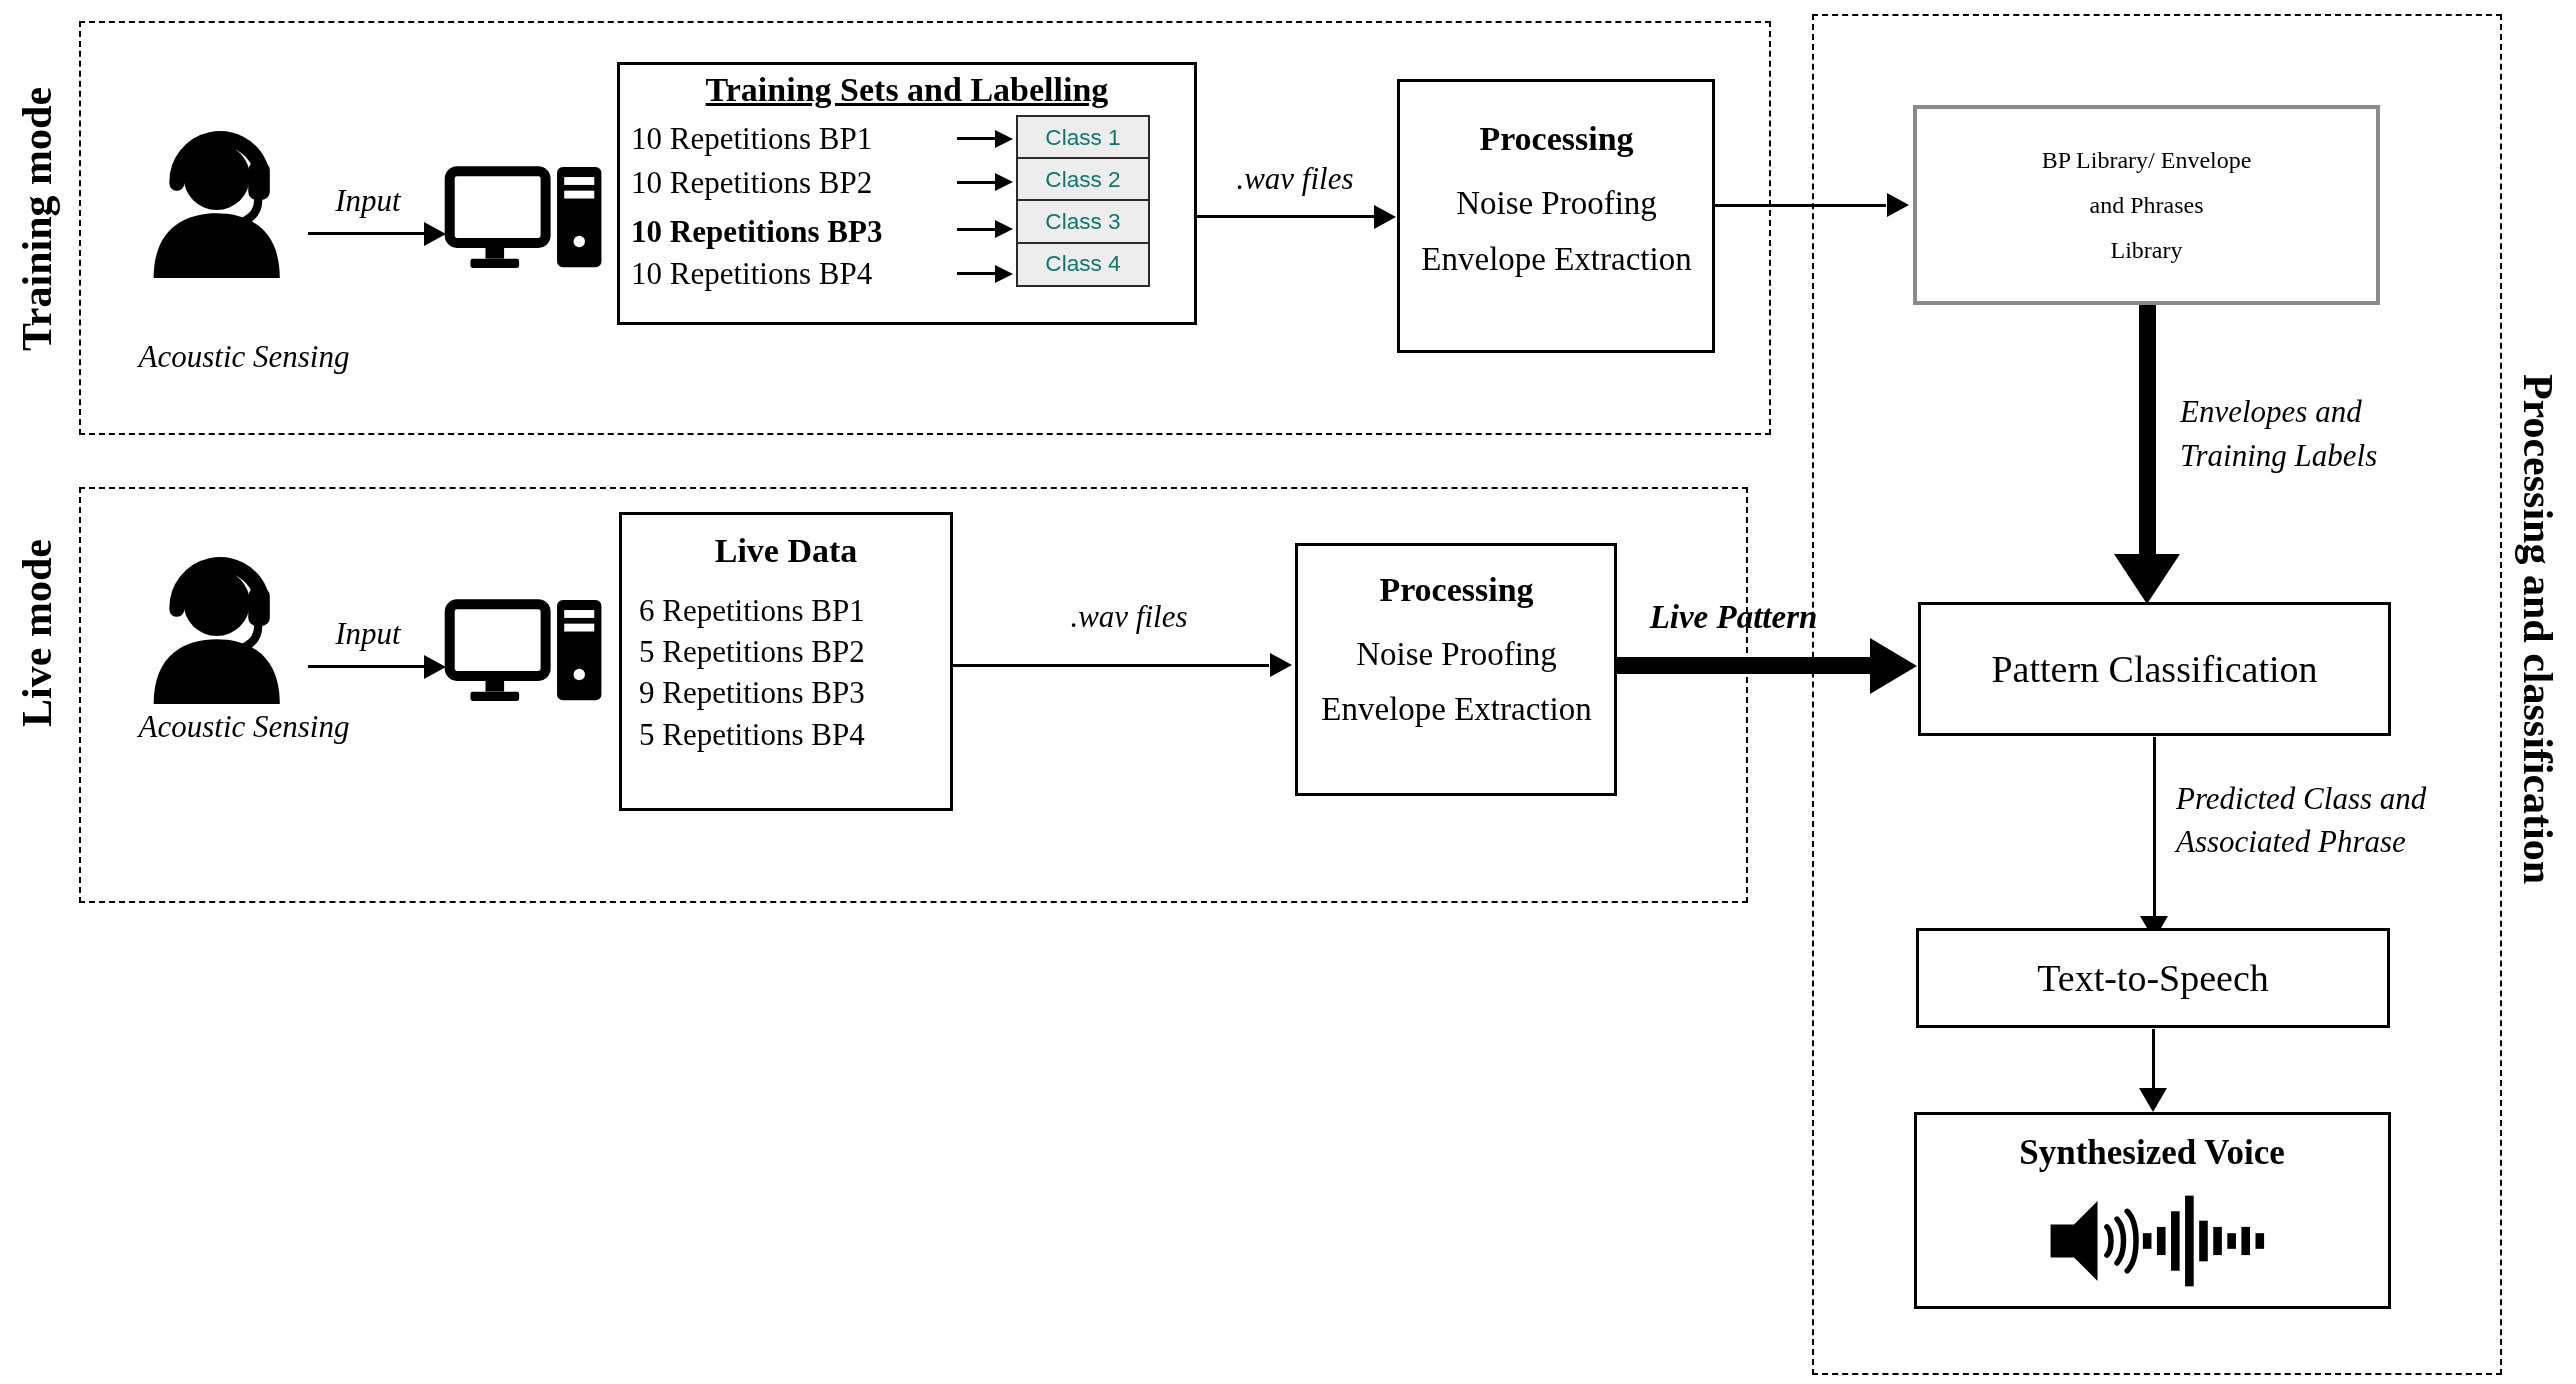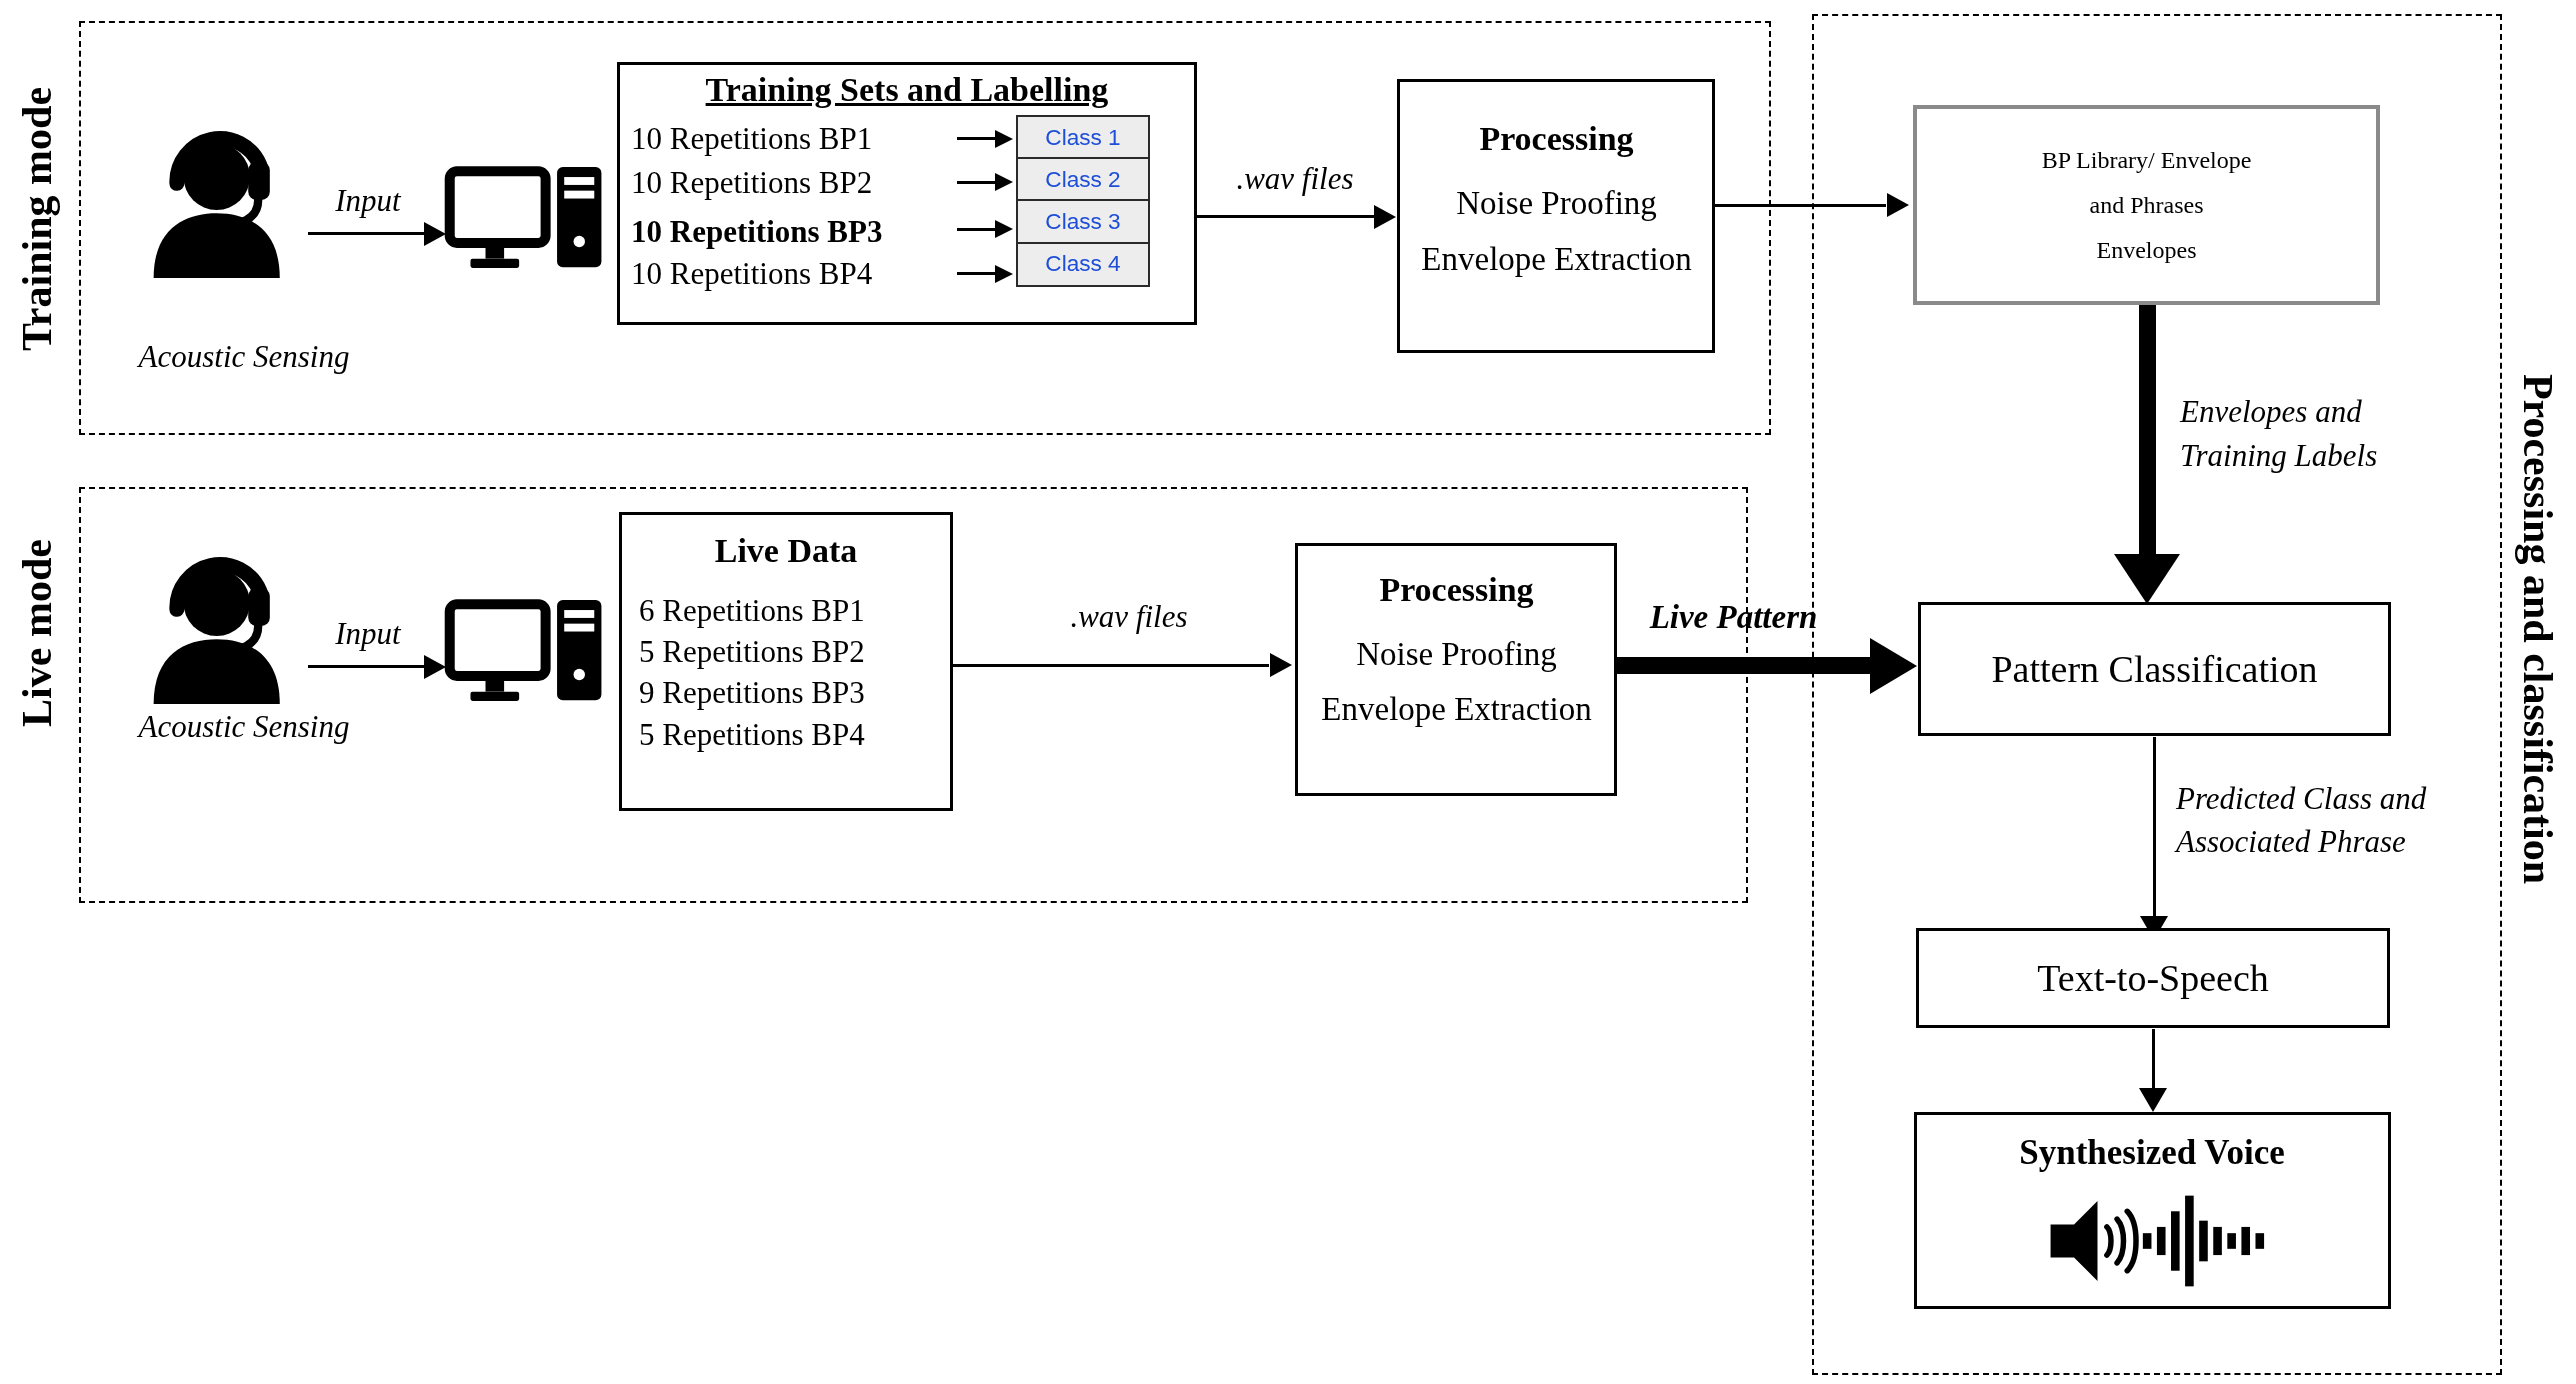--- a/index.html
+++ b/index.html
@@ -26,21 +26,21 @@
   .vline{background:#000;width:2.8px;}
   .thick{background:#000;}
   .arr-r{width:0;height:0;border-top:12px solid transparent;border-bottom:12px solid transparent;border-left:22.6px solid #000;}
   .arr-r-sm{width:0;height:0;border-top:9.2px solid transparent;border-bottom:9.2px solid transparent;border-left:18.4px solid #000;}
   .arr-r-big{width:0;height:0;border-top:28px solid transparent;border-bottom:28px solid transparent;border-left:47px solid #000;}
   .arr-d{width:0;height:0;border-left:14px solid transparent;border-right:14px solid transparent;border-top:24px solid #000;}
   .arr-d-big{width:0;height:0;border-left:33px solid transparent;border-right:33px solid transparent;border-top:50px solid #000;}
   .classcell{
     box-sizing:border-box;height:45px;border:2.8px solid #2a2a2a;background:#ededed;
     display:flex;align-items:center;justify-content:center;
-    font-family:"Liberation Sans","DejaVu Sans",sans-serif;font-size:22.6px;color:#1d4ed8;
+    font-family:"Liberation Sans","DejaVu Sans",sans-serif;font-size:22.6px;color:#0f766e;
   }
   .classcell + .classcell{margin-top:-2.8px;}
   .bpbox{border:4.2px solid #8a8a8a;background:#fff;box-sizing:border-box;
     display:flex;flex-direction:column;align-items:center;justify-content:center;}
   .bpline{font-size:24px;line-height:45px;text-align:center;}
   svg{display:block;}
 </style>
 </head>
 <body>
 
@@ -114,21 +114,21 @@
   <div class="abs ctr b f48" style="left:1401px;top:119px;width:311px;height:40px;">Processing</div>
   <div class="abs ctr f46" style="left:1401px;top:185px;width:311px;height:37px;">Noise Proofing</div>
   <div class="abs ctr f46" style="left:1401px;top:241px;width:311px;height:37px;">Envelope Extraction</div>
 
   <div class="abs hline" style="left:1715px;top:204px;width:171px;"></div>
   <div class="abs arr-r" style="left:1887px;top:193px;"></div>
 
   <div class="abs bpbox" style="left:1913px;top:105px;width:467px;height:200px;">
     <div class="bpline">BP Library/ Envelope</div>
     <div class="bpline">and Phrases</div>
-    <div class="bpline">Envelopes</div>
+    <div class="bpline">Library</div>
   </div>
 
   <div class="abs thick" style="left:2139px;top:305px;width:17px;height:249px;"></div>
   <div class="abs arr-d-big" style="left:2114px;top:554px;"></div>
   <div class="abs lft it f44" style="left:2180px;top:393px;width:368px;height:37px;">Envelopes and</div>
   <div class="abs lft it f44" style="left:2180px;top:437px;width:368px;height:37px;">Training Labels</div>
 
   <div class="abs solid ctr f54" style="left:1918px;top:602px;width:473px;height:134px;">Pattern Classification</div>
 
   <div class="abs vline" style="left:2153px;top:737px;height:181px;"></div>

